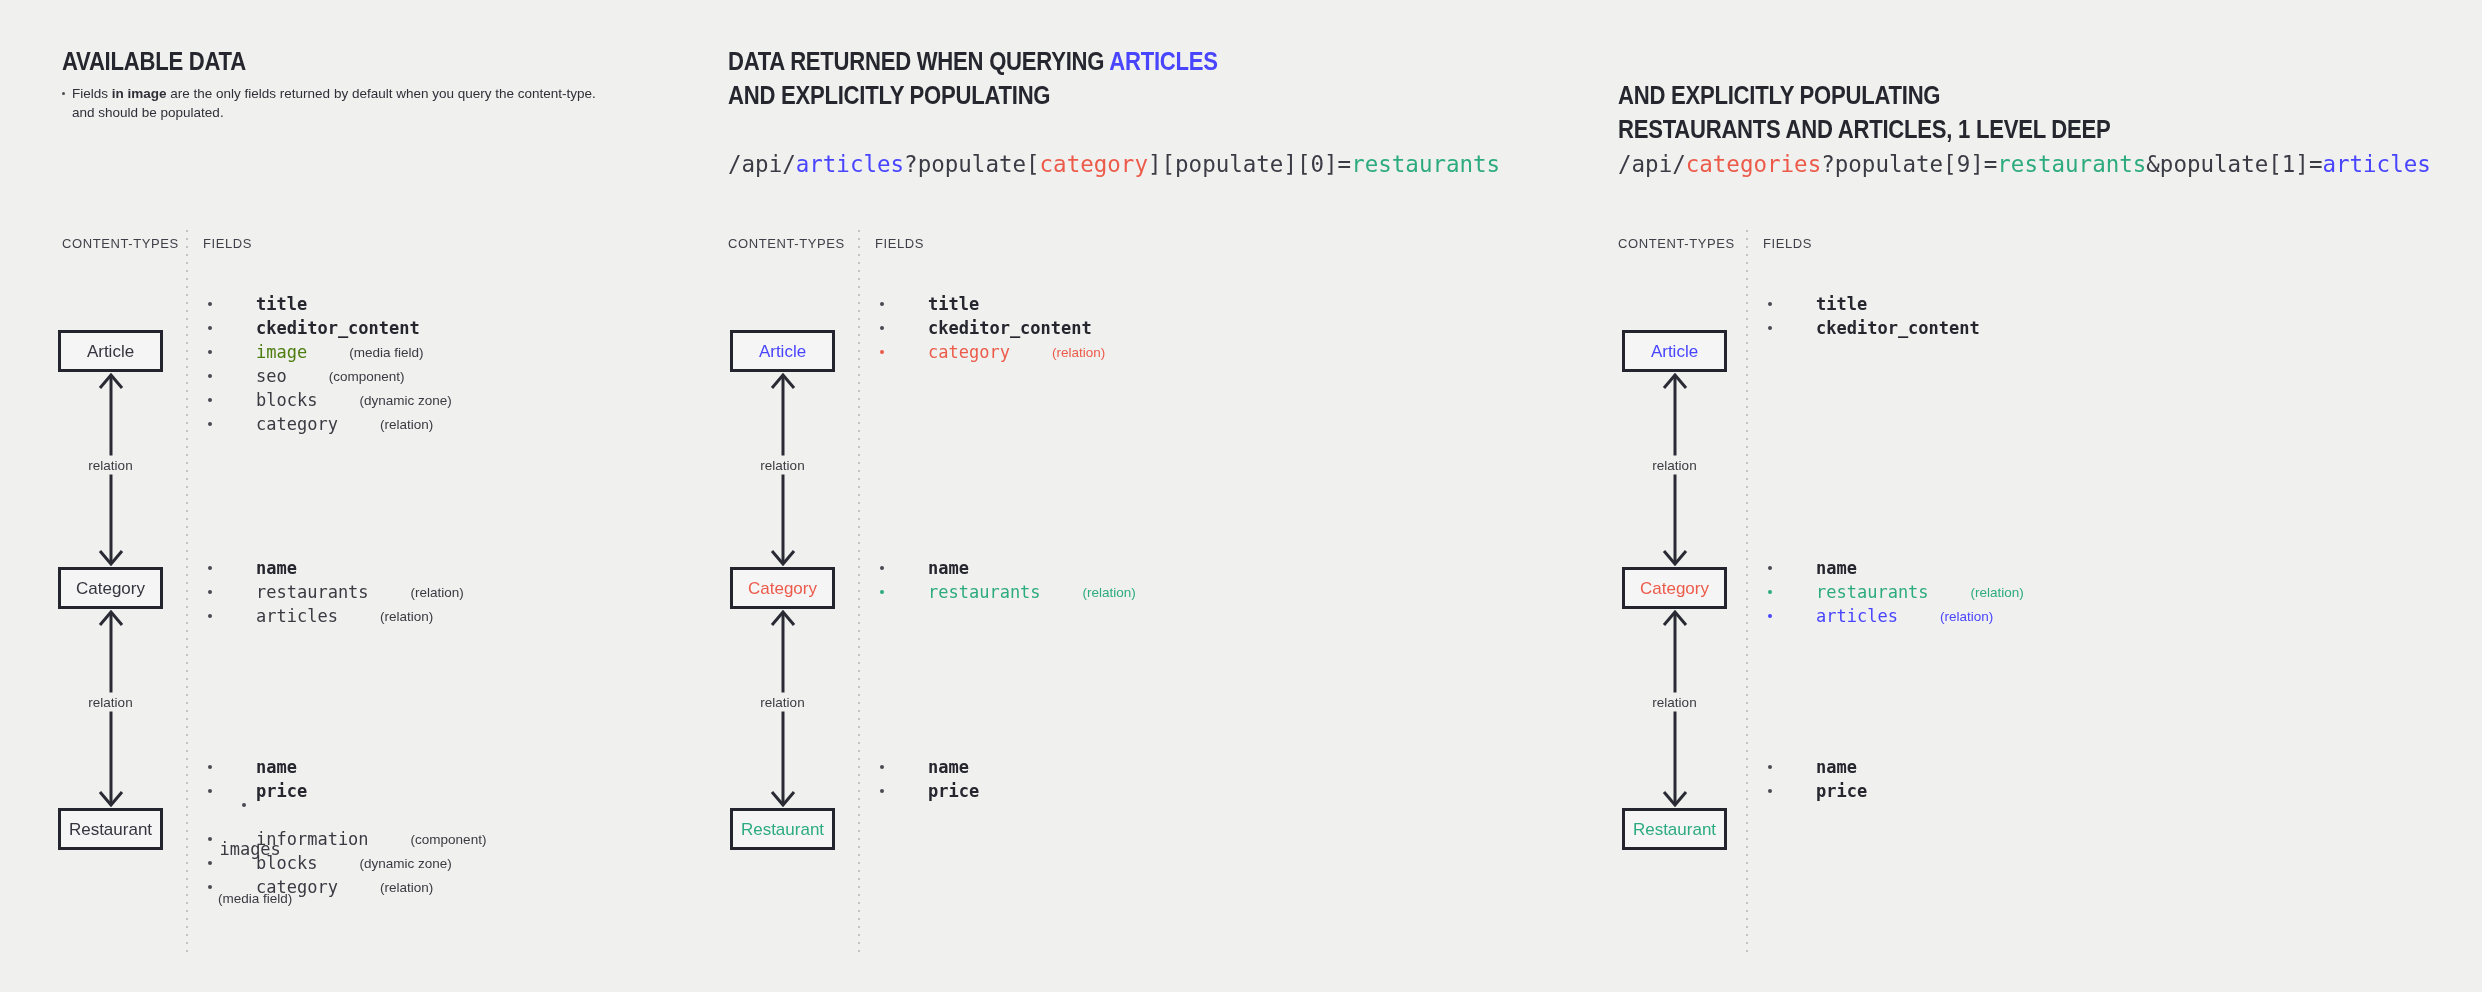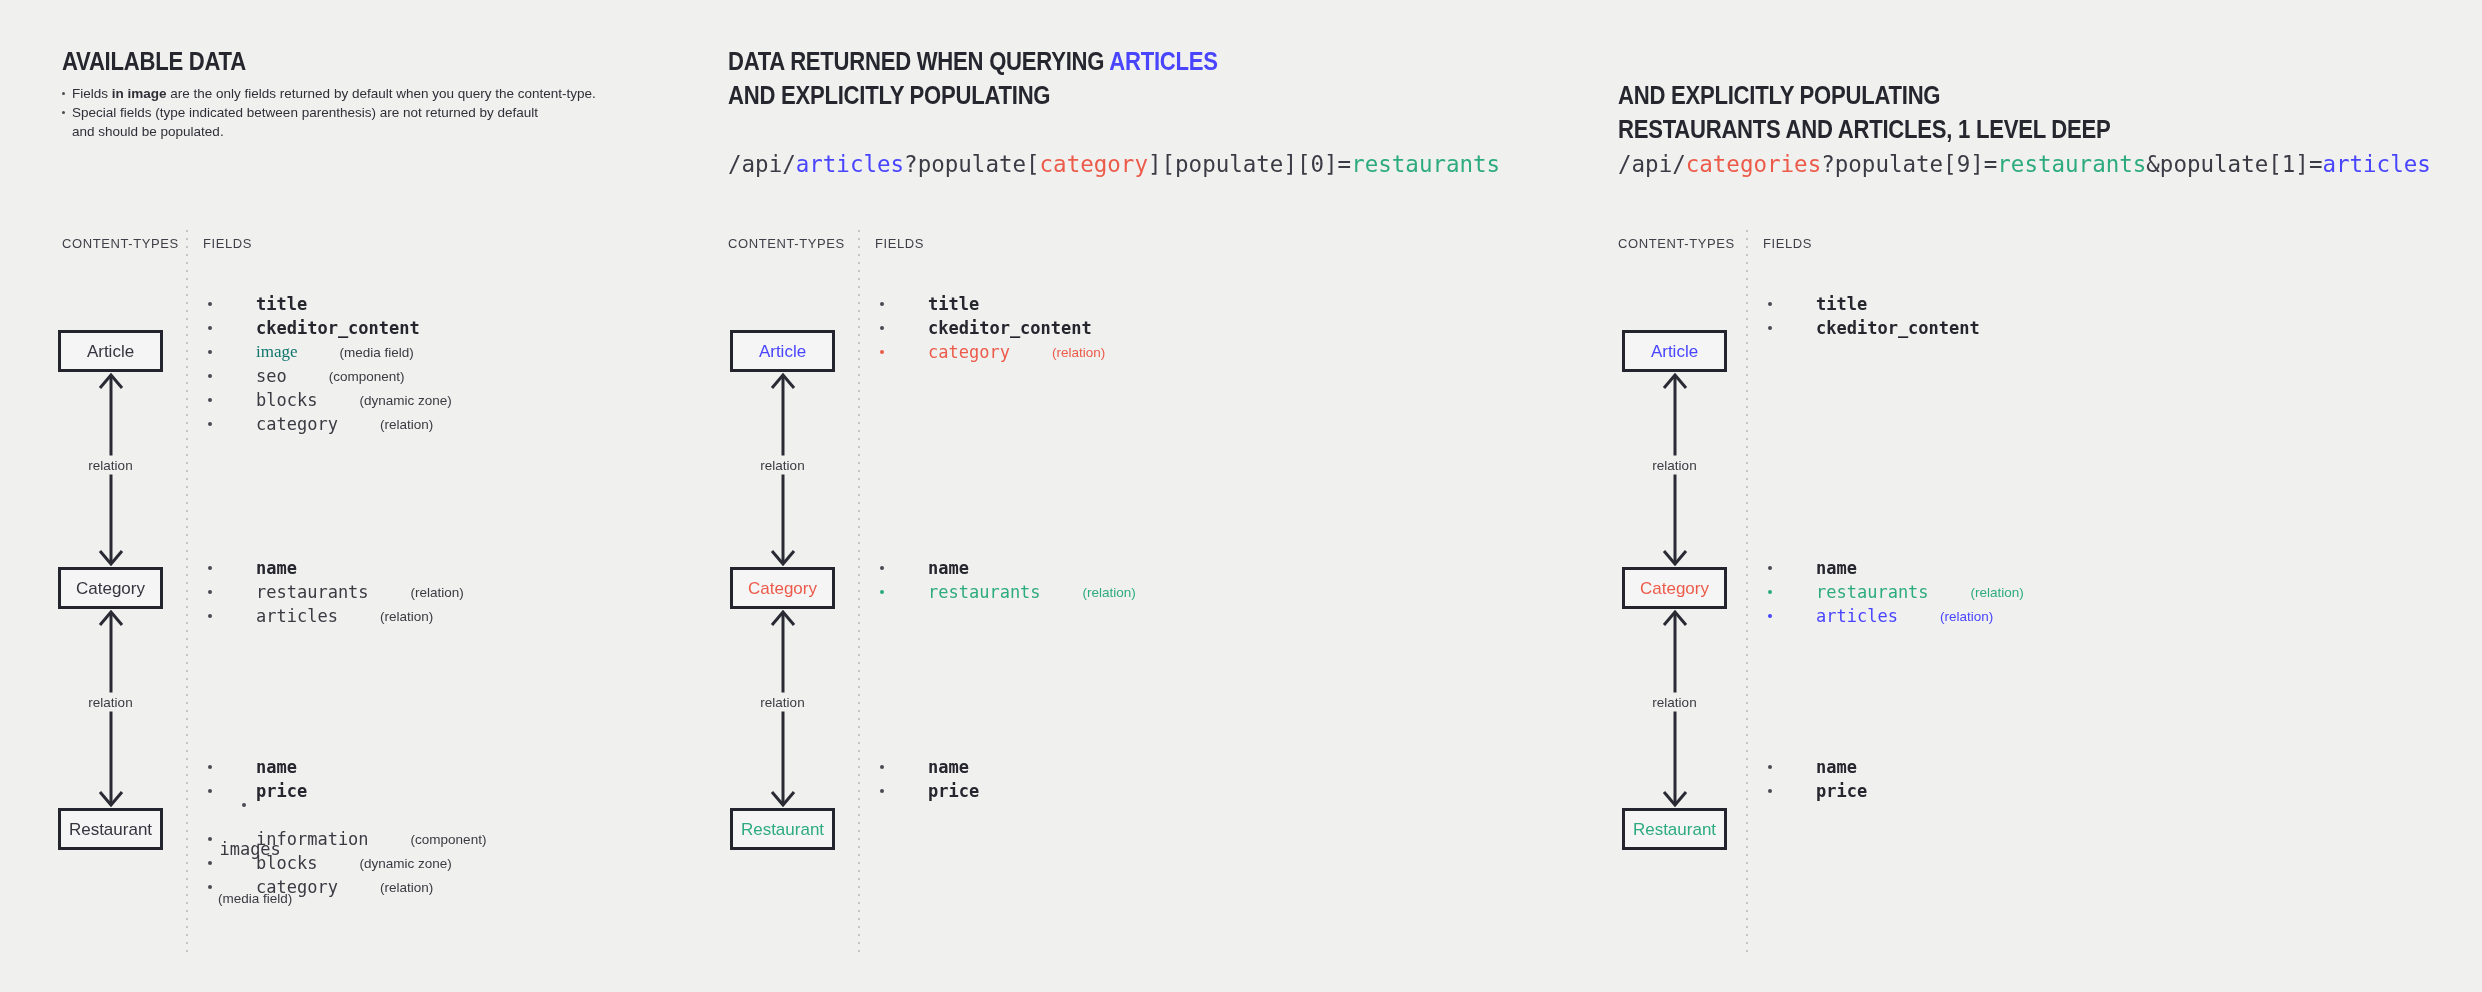--- a/index.html
+++ b/index.html
@@ -60,44 +60,40 @@
 <body style="background: rgb(240, 240, 239);">
 
 <section class="panel">
     <div class="panel-title-line" style="left: 62px; top: 44px;"><span class="squish"><span>AVAILABLE DATA</span></span></div>
     <div class="notes" style="left: 62px; top: 84px;">
       <div class="note-line">
         <span class="note-bullet"></span>
         <span><span>Fields </span><span style="font-weight: bold;">in image</span><span> are the only fields returned by default when you query the content-type.</span></span>
       </div>
       <div class="note-line">
-        <span class="note-bullet"></span>
-        <span><span>Special fields (type indicated between parenthesis) are not returned by default</span></span>
-      </div>
-      <div class="note-line">
         <span class="note-indent"><span>and should be populated.</span></span>
       </div>
     </div>
     <div class="col-label" style="left: 62px; top: 236px;">CONTENT-TYPES</div>
     <div class="col-label" style="left: 203px; top: 236px;">FIELDS</div>
     <div class="col-divider" style="left: 186px; top: 230px; height: 728px;"></div>
     <div class="ct-box" style="left: 58px; top: 330px;">
       <span class="ct-box-label" style="color: rgb(53, 53, 63);">Article</span>
     </div>
     <div class="field-line" style="left: 208px; top: 292px;">
       <span class="field-dot" style="background: rgb(74, 74, 82);"></span>
       <span class="field-name bold" style="color: rgb(38, 38, 47);">title</span>
     </div>
     <div class="field-line" style="left: 208px; top: 316px;">
       <span class="field-dot" style="background: rgb(74, 74, 82);"></span>
       <span class="field-name bold" style="color: rgb(38, 38, 47);">ckeditor_content</span>
     </div>
     <div class="field-line" style="left: 208px; top: 340px;">
       <span class="field-dot" style="background: rgb(74, 74, 82);"></span>
-      <span class="field-name" style="color: #0f766e; font-family: Liberation Serif, serif;">image</span>
+      <span class="field-name" style="color: #4d7c0f;">image</span>
       <span class="field-type" style="color: rgb(58, 58, 66);">(media field)</span>
     </div>
     <div class="field-line" style="left: 208px; top: 364px;">
       <span class="field-dot" style="background: rgb(74, 74, 82);"></span>
       <span class="field-name" style="color: rgb(58, 58, 66);">seo</span>
       <span class="field-type" style="color: rgb(58, 58, 66);">(component)</span>
     </div>
     <div class="field-line" style="left: 208px; top: 388px;">
       <span class="field-dot" style="background: rgb(74, 74, 82);"></span>
       <span class="field-name" style="color: rgb(58, 58, 66);">blocks</span>

